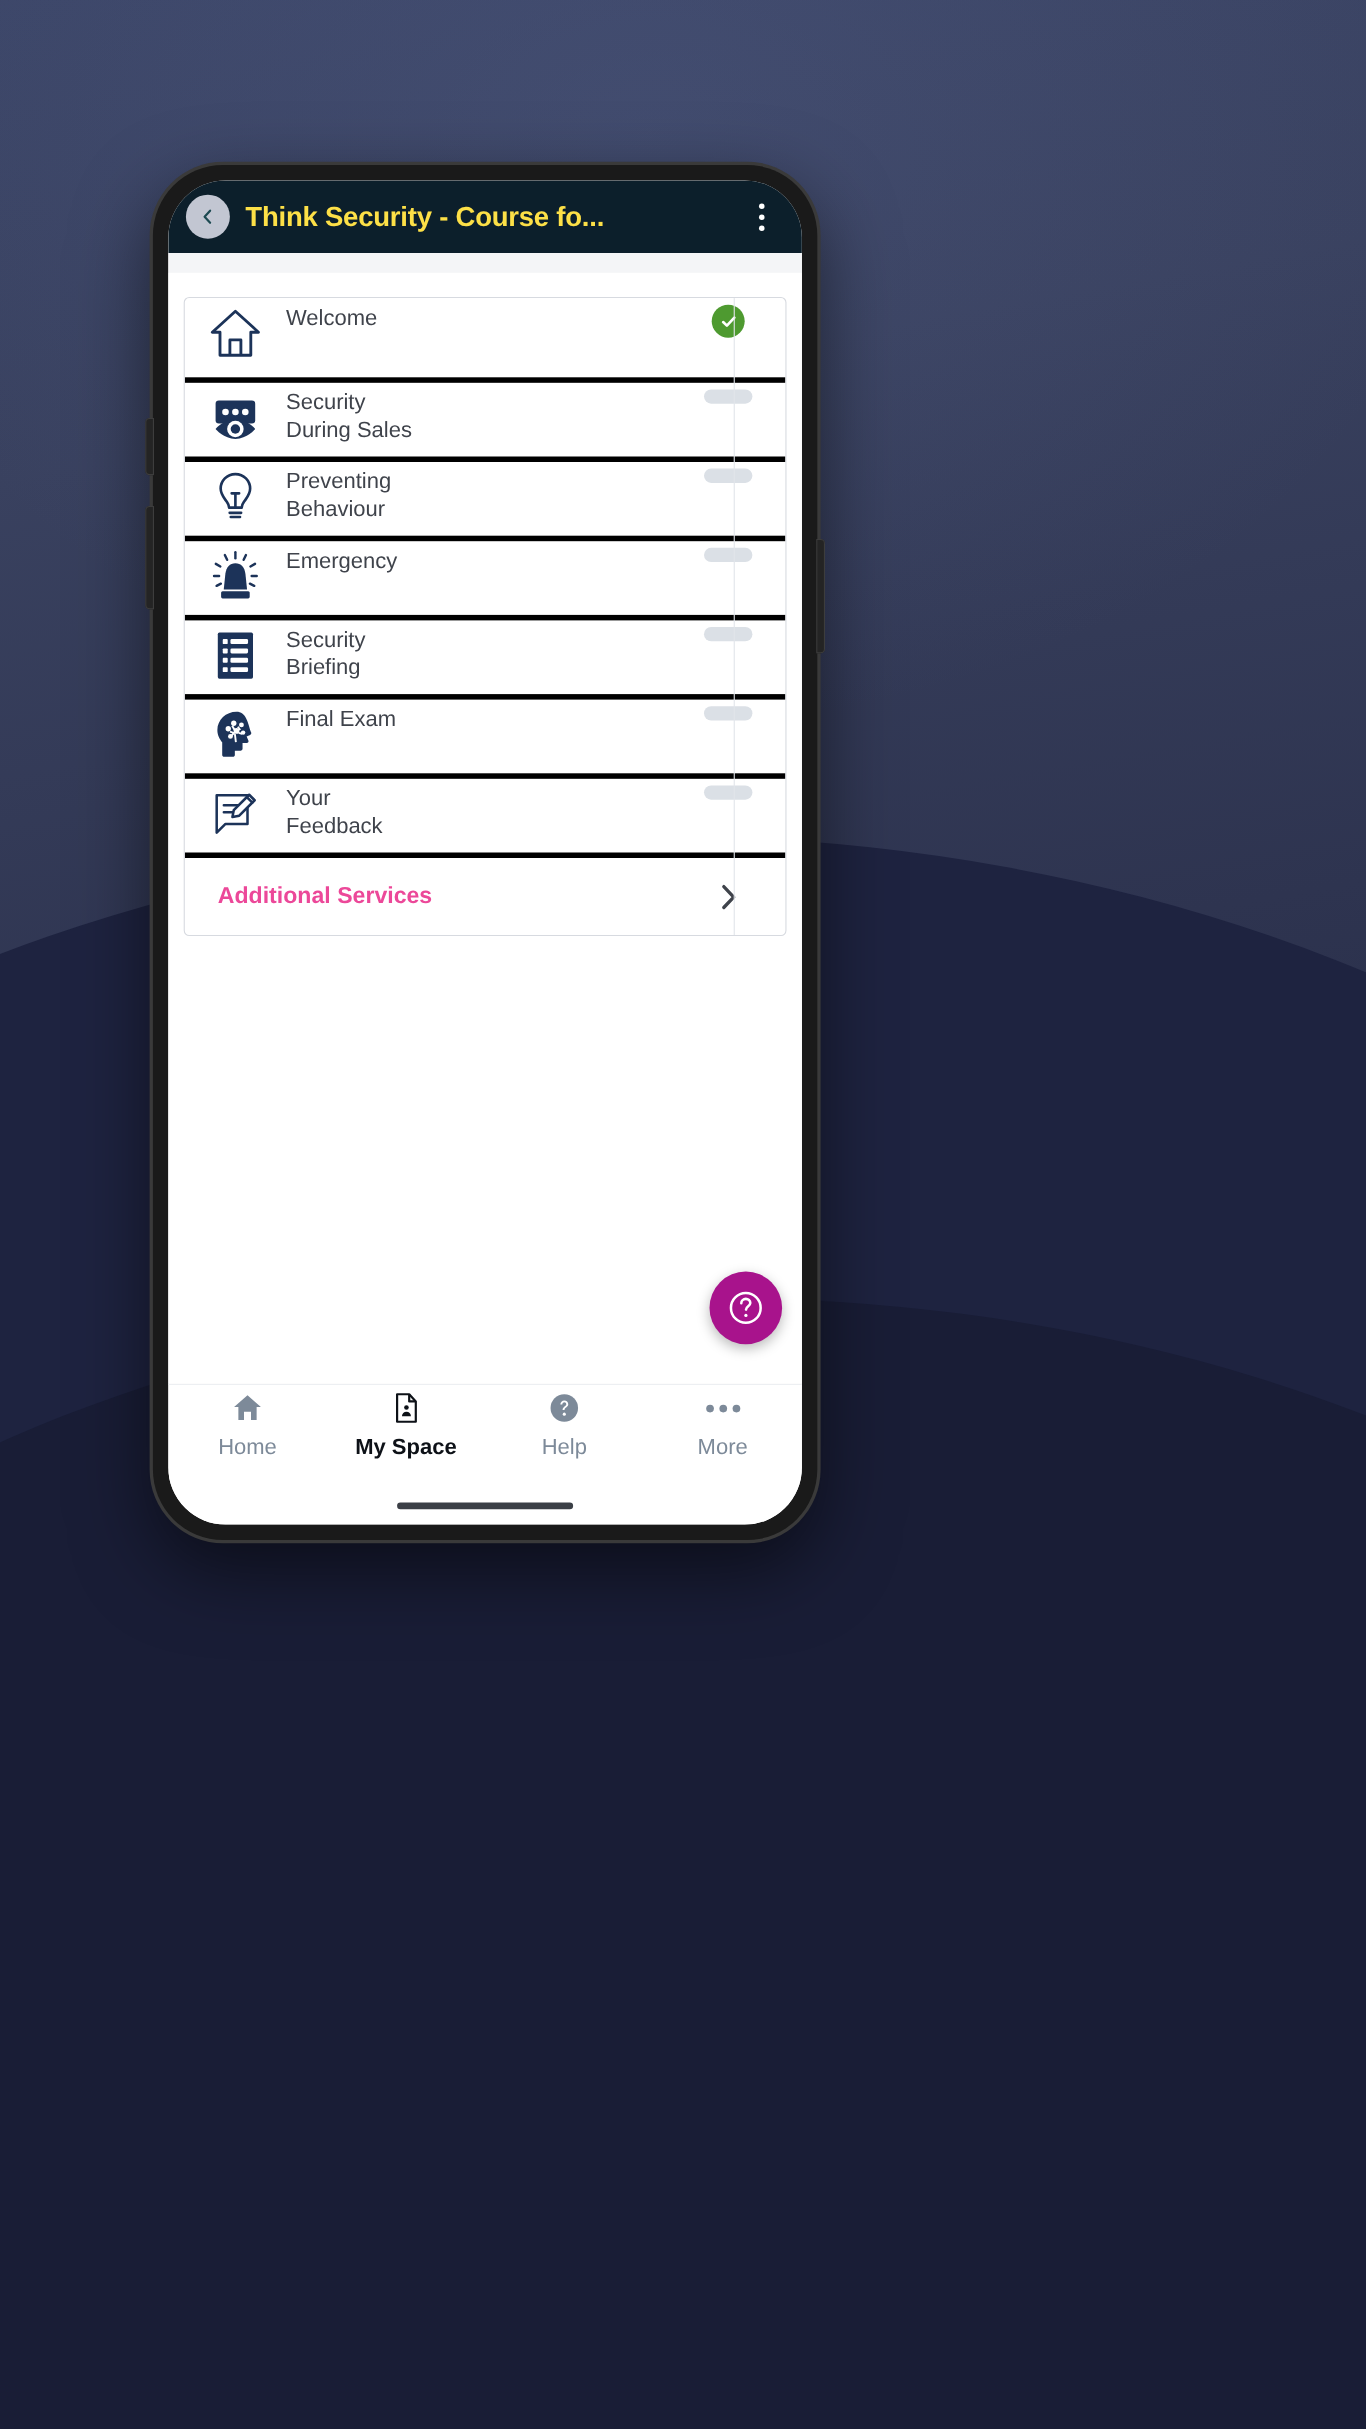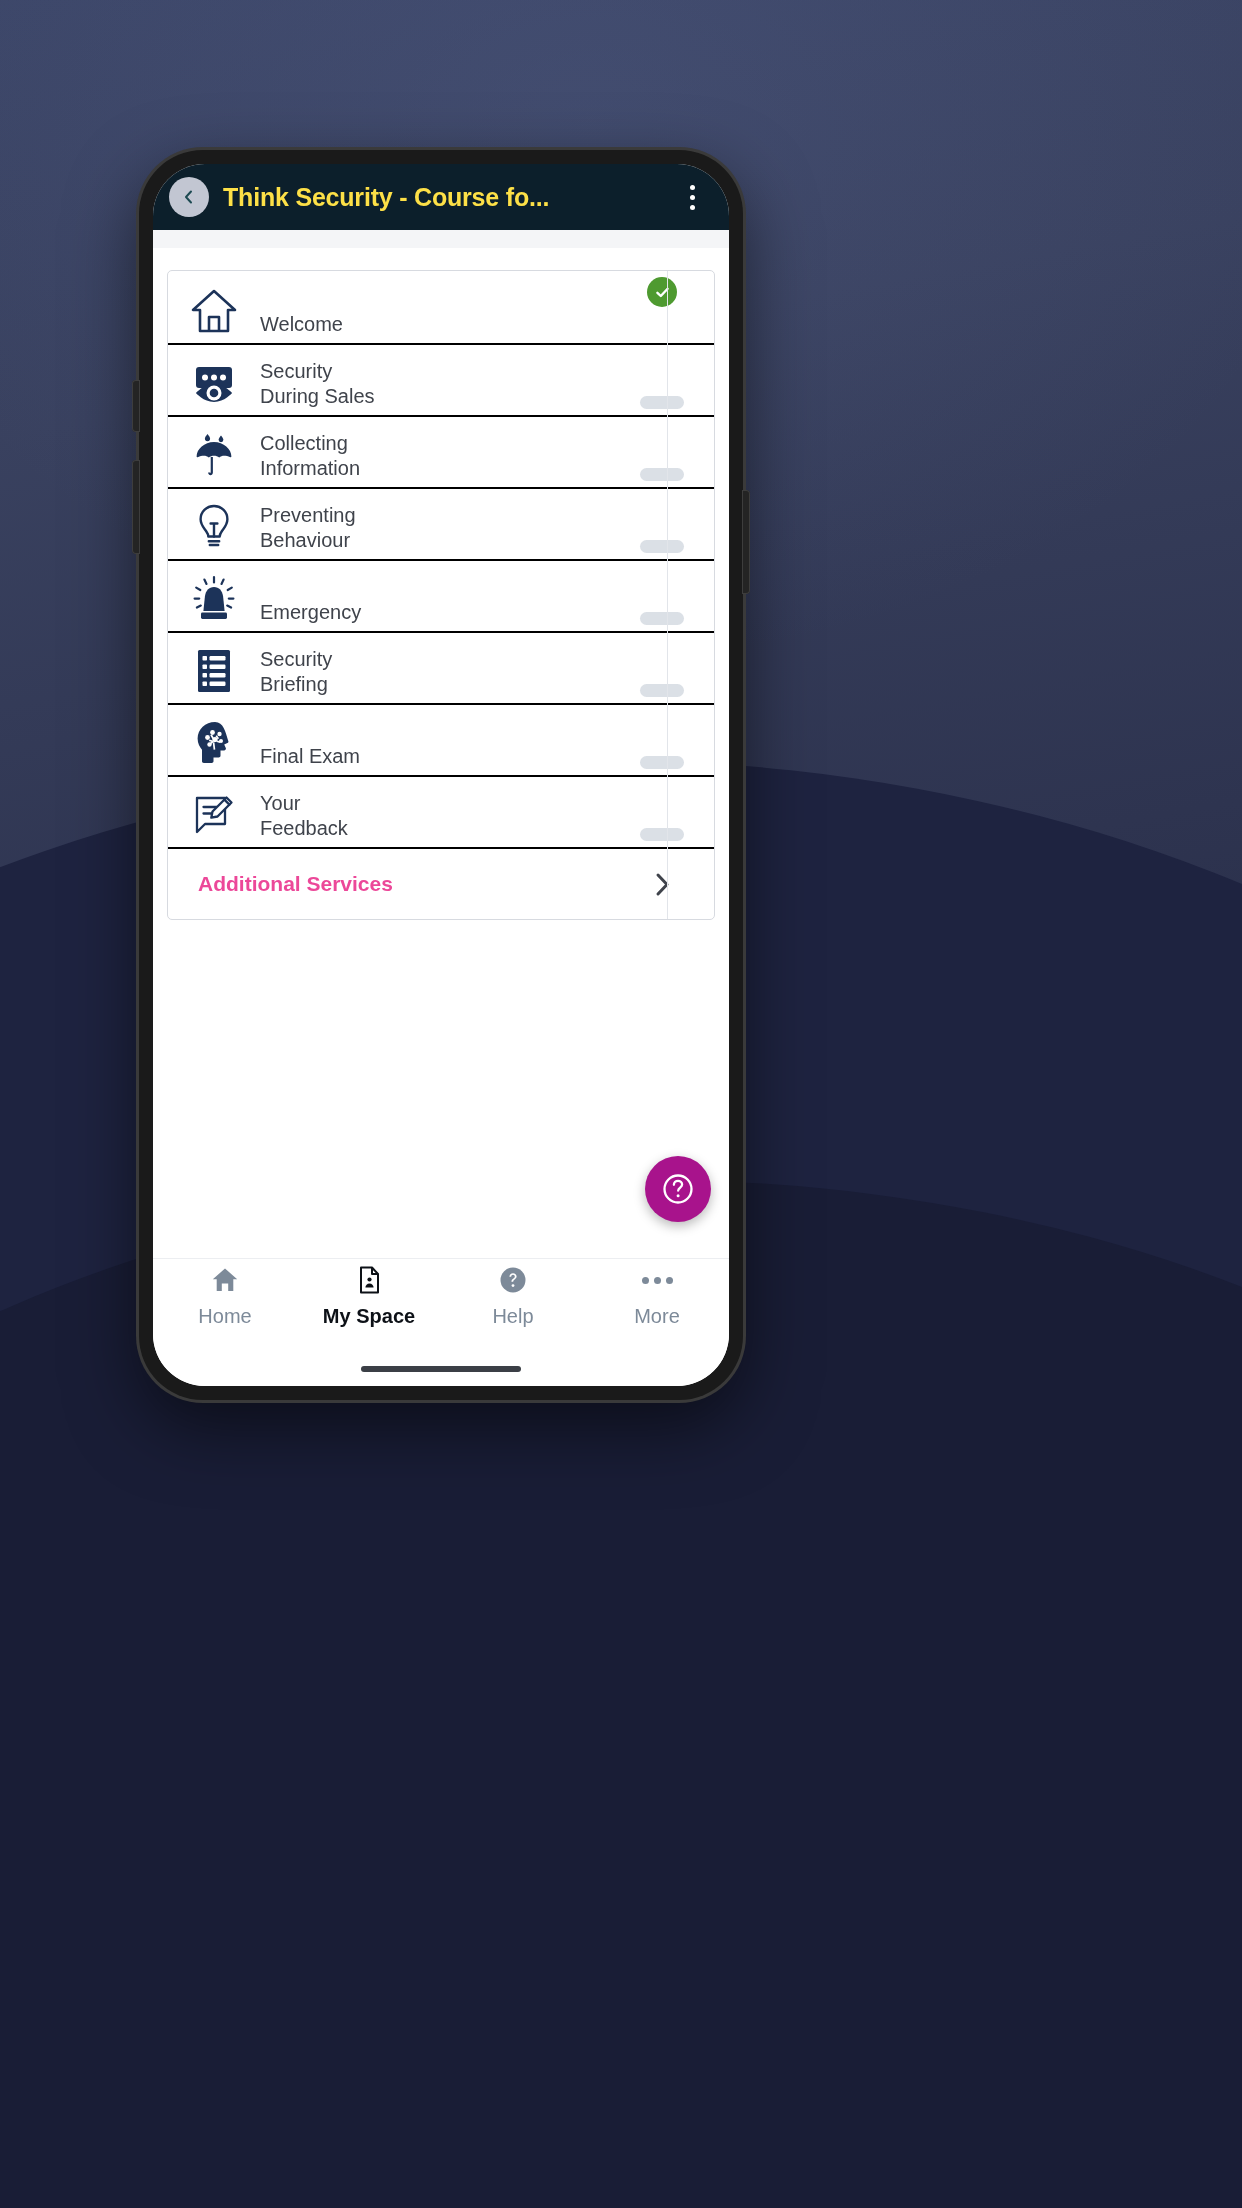--- a/index.html
+++ b/index.html
@@ -146,23 +146,23 @@
     position:relative;
   }
   
   #module-card::after {
     content:"";
     position:absolute; top:0; bottom:0;
     right:46px; width:1px; background:#e2e5ea;
   }
 
   .row {
-    display:flex; align-items:flex-end;
+    display:flex; align-items:flex-start;
     min-height:72px;
-    border-bottom:2px solid #000000;
+    border-bottom:5px solid #000000;
     padding:6px 0 6px 0;
     cursor:pointer;
     position:relative;
   }
   .row:last-child { border-bottom:none; }
 
   .row-icon {
     flex:0 0 92px;
     display:flex; align-items:center; justify-content:center;
     color:#1c3359;
@@ -323,35 +323,20 @@
                   <circle cx="26" cy="36" r="4.3" fill="#1c3359"></circle>
                 </svg>
               </div>
               <div class="row-label">Security
 During Sales</div>
               <div class="row-status">
                 <span class="pill"></span>
               </div>
             </div>
 
-            <div class="row">
-              <div class="row-icon">
-                <svg width="52" height="52" viewBox="0 0 52 52" fill="#1c3359">
-                  <path d="M19.5 5c1.6 2 2.6 3.4 2.6 4.6a2.6 2.6 0 0 1-5.2 0c0-1.2 1-2.6 2.6-4.6z"></path>
-                  <path d="M33 6.5c1.5 1.9 2.4 3.2 2.4 4.3a2.4 2.4 0 0 1-4.8 0c0-1.1.9-2.4 2.4-4.3z"></path>
-                  <path d="M26 13c-9.6 0-17.4 7.2-17.4 14.4 0 .6.5 1 1.1.8 2.3-.9 4.3-1.4 6.1-1.4 2 0 3.6.6 5 1.6 1.5-1 3.2-1.6 5.2-1.6s3.7.6 5.2 1.6c1.4-1 3-1.6 5-1.6 1.8 0 3.8.5 6.1 1.4.6.2 1.1-.2 1.1-.8C43.4 20.2 35.6 13 26 13z"></path>
-                  <path d="M24.9 28v15.6c0 1.6-1.1 2.6-2.4 2.6-1.4 0-2.4-1.1-2.4-2.6h2.2c0 .4.1.6.2.6s.2-.2.2-.6V28h2.2z"></path>
-                </svg>
-              </div>
-              <div class="row-label">Collecting
-Information</div>
-              <div class="row-status">
-                <span class="pill"></span>
-              </div>
-            </div>
 
 
             <div class="row">
               <div class="row-icon">
                 <svg width="52" height="52" viewBox="0 0 52 52" fill="none" stroke="#1c3359" stroke-width="2.4" stroke-linecap="round" stroke-linejoin="round">
                   <path d="M26 5c-7.7 0-13.4 6-13.4 13.2 0 5.5 3.4 8.8 5.6 12 1.4 2 2.1 3.6 2.1 5.3h11.4c0-1.7.7-3.3 2.1-5.3 2.2-3.2 5.6-6.5 5.6-12C39.4 11 33.7 5 26 5z"></path>
                   <path d="M20.8 40.2h10.4M21.8 44h8.4"></path>
                   <path d="M26 22.5v13M22.6 22.5h6.8"></path>
                 </svg>
               </div>

